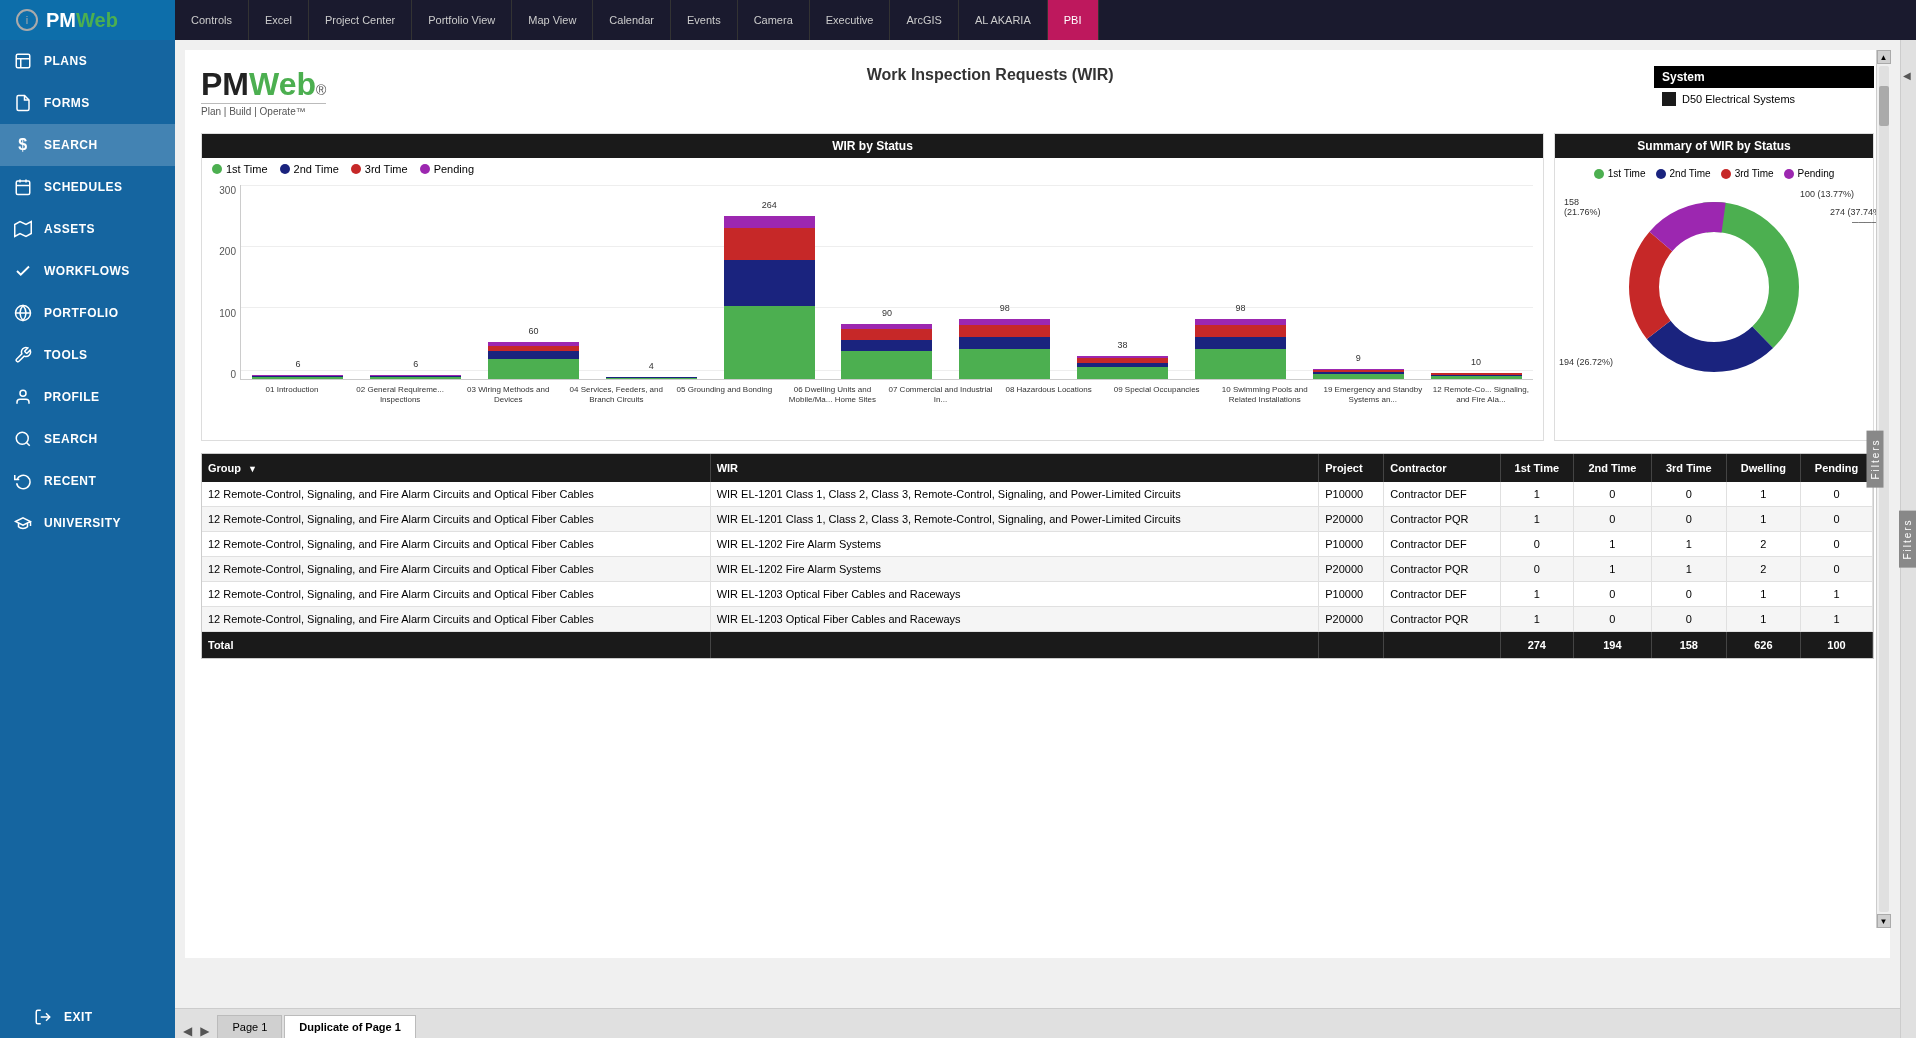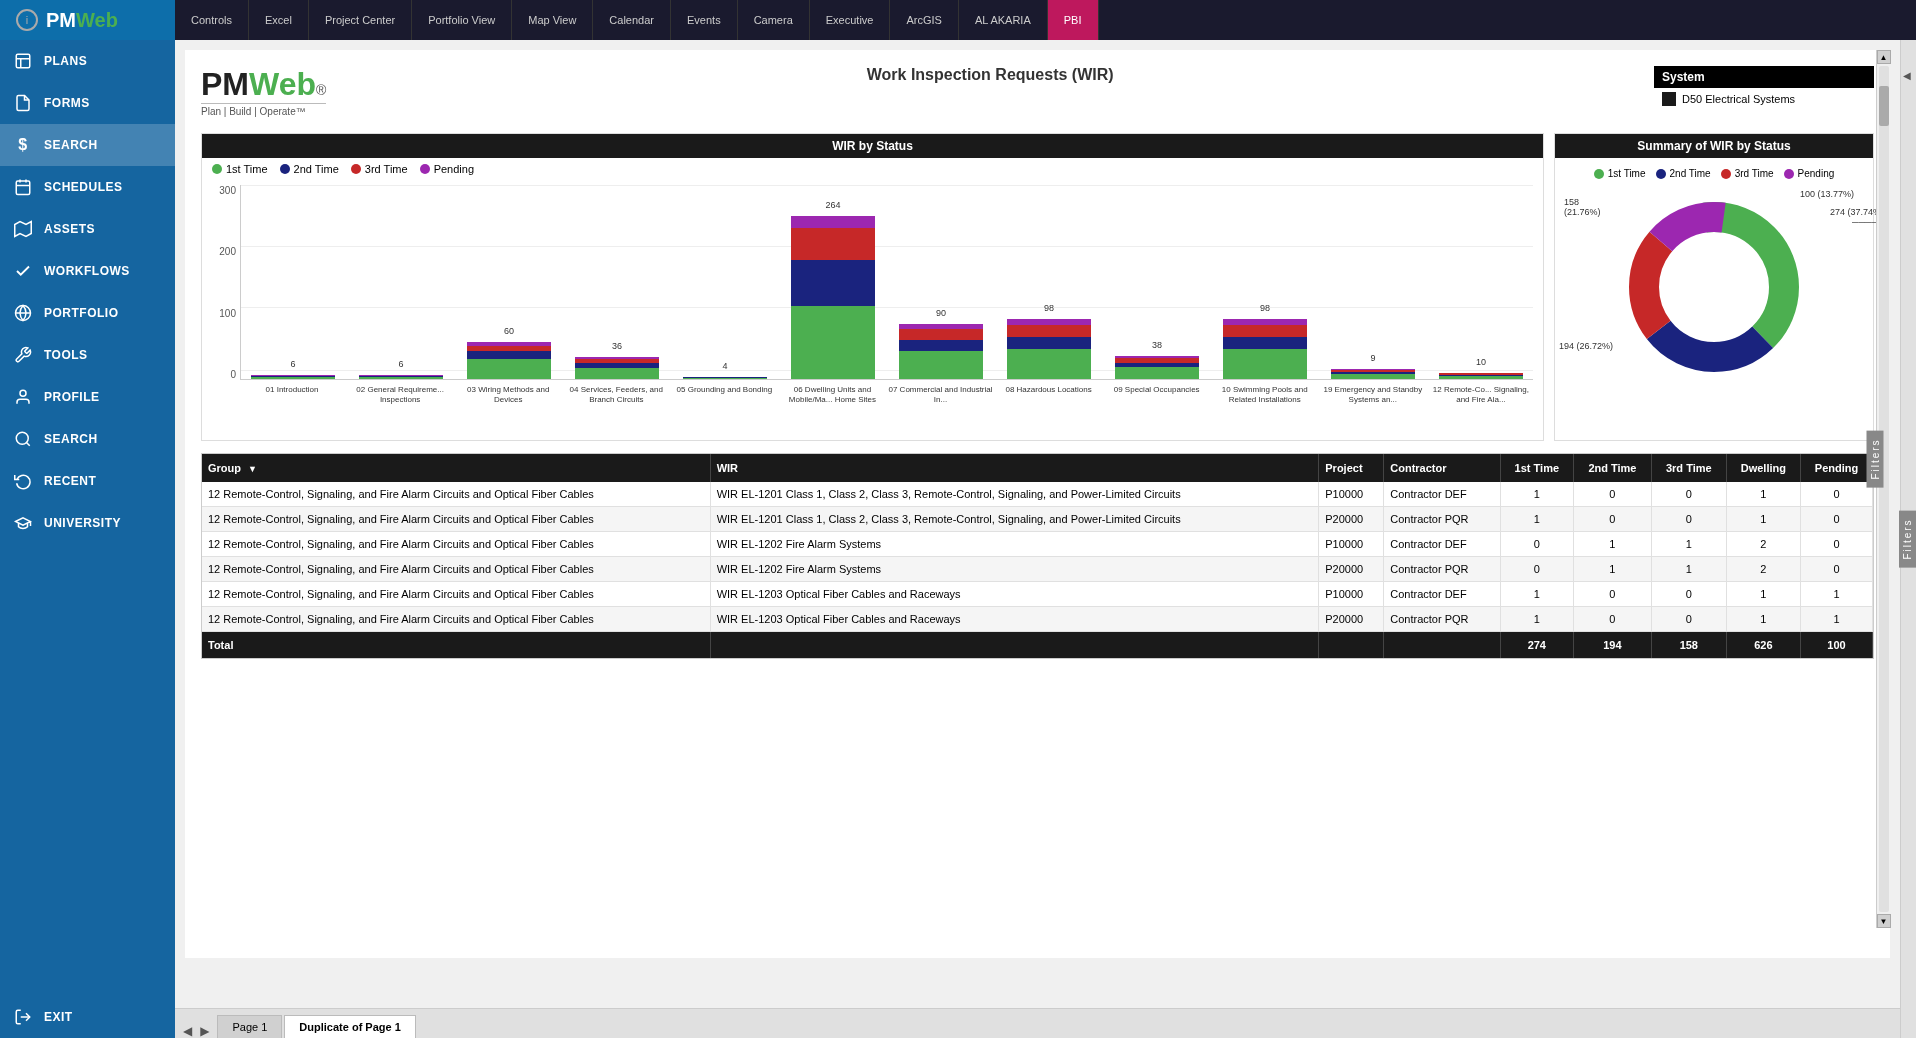--- a/index.html
+++ b/index.html
@@ -516,21 +516,21 @@
     </div>
     <div class="sidebar-item">
       <span class="sidebar-icon">
         <svg width="18" height="18" viewBox="0 0 24 24" fill="none" stroke="white" stroke-width="2">
             <path d="M22 10v6M2 10l10-5 10 5-10 5z"></path>
             <path d="M6 12v5c3 3 9 3 12 0v-5"></path>
           </svg>
       </span>
       <span>UNIVERSITY</span>
     </div>
-    <div class="sidebar-item" style="margin-top:auto;">
+    <div class="sidebar-item" style="margin-top:auto;margin-left:20px;">
       <span class="sidebar-icon">
         <svg width="18" height="18" viewBox="0 0 24 24" fill="none" stroke="white" stroke-width="2">
             <path d="M9 21H5a2 2 0 0 1-2-2V5a2 2 0 0 1 2-2h4"></path>
             <polyline points="16 17 21 12 16 7"></polyline>
             <line x1="21" y1="12" x2="9" y2="12"></line>
           </svg>
       </span>
       <span>EXIT</span>
     </div>
   </div>
@@ -615,29 +615,20 @@
                   <div class="bar-group">
                     <div class="bar-stack" style="height:37px;">
                       <span class="bar-total-label">60</span>
                       <div class="bar-segment" style="background:#4caf50;height:20.35px;"></div>
                       <div class="bar-segment" style="background:#1a237e;height:7.4px;"></div>
                       <div class="bar-segment" style="background:#c62828;height:5.55px;"></div>
                       <div class="bar-segment" style="background:#9c27b0;height:3.7px;"></div>
                     </div>
                   </div>
                   <div class="bar-group">
-                    <div class="bar-stack" style="height:22.2px;">
-                      <span class="bar-total-label">36</span>
-                      <div class="bar-segment" style="background:#4caf50;height:11.1px;"></div>
-                      <div class="bar-segment" style="background:#1a237e;height:4.44px;"></div>
-                      <div class="bar-segment" style="background:#c62828;height:4.44px;"></div>
-                      <div class="bar-segment" style="background:#9c27b0;height:2.22px;"></div>
-                    </div>
-                  </div>
-                  <div class="bar-group">
                     <div class="bar-stack" style="height:2.466666666666667px;">
                       <span class="bar-total-label">4</span>
                       <div class="bar-segment" style="background:#4caf50;height:1.2333333333333334px;"></div>
                       <div class="bar-segment" style="background:#1a237e;height:0.4933333333333334px;"></div>
                       <div class="bar-segment" style="background:#c62828;height:0.4933333333333334px;"></div>
                       <div class="bar-segment" style="background:#9c27b0;height:0.2466666666666667px;"></div>
                     </div>
                   </div>
                   <div class="bar-group">
                     <div class="bar-stack" style="height:162.8px;">
@@ -749,21 +740,21 @@
 
                   <circle cx="100" cy="100" r="70" fill="none" stroke="#1a237e" stroke-width="30" stroke-dasharray="117.4 312.3" stroke-dashoffset="-165.8" transform="rotate(-90 100 100)"></circle>
 
                   <circle cx="100" cy="100" r="70" fill="none" stroke="#c62828" stroke-width="30" stroke-dasharray="95.7 333.9" stroke-dashoffset="-283.2" transform="rotate(-90 100 100)"></circle>
 
                   <circle cx="100" cy="100" r="70" fill="none" stroke="#9c27b0" stroke-width="30" stroke-dasharray="60.5 369.2" stroke-dashoffset="-378.9" transform="rotate(-90 100 100)"></circle>
                 </svg>
                 
                 <div style="position:absolute;top:2px;right:-40px;font-size:9px;color:#333;text-align:right;">100 (13.77%)</div>
                 <div style="position:absolute;top:10px;left:-50px;font-size:9px;color:#333;">158<br>(21.76%)</div>
-                <div style="position:absolute;bottom:36px;left:-55px;font-size:9px;color:#333;">194 (26.72%)</div>
+                <div style="position:absolute;bottom:20px;left:-55px;font-size:9px;color:#333;">194 (26.72%)</div>
                 <div style="position:absolute;top:20px;right:-70px;font-size:9px;color:#333;text-align:right;">274 (37.74%)<br>─────</div>
               </div>
             </div>
           </div>
 
         </div>
 
         <div class="data-table-section">
           <table class="data-table">
             <thead>

